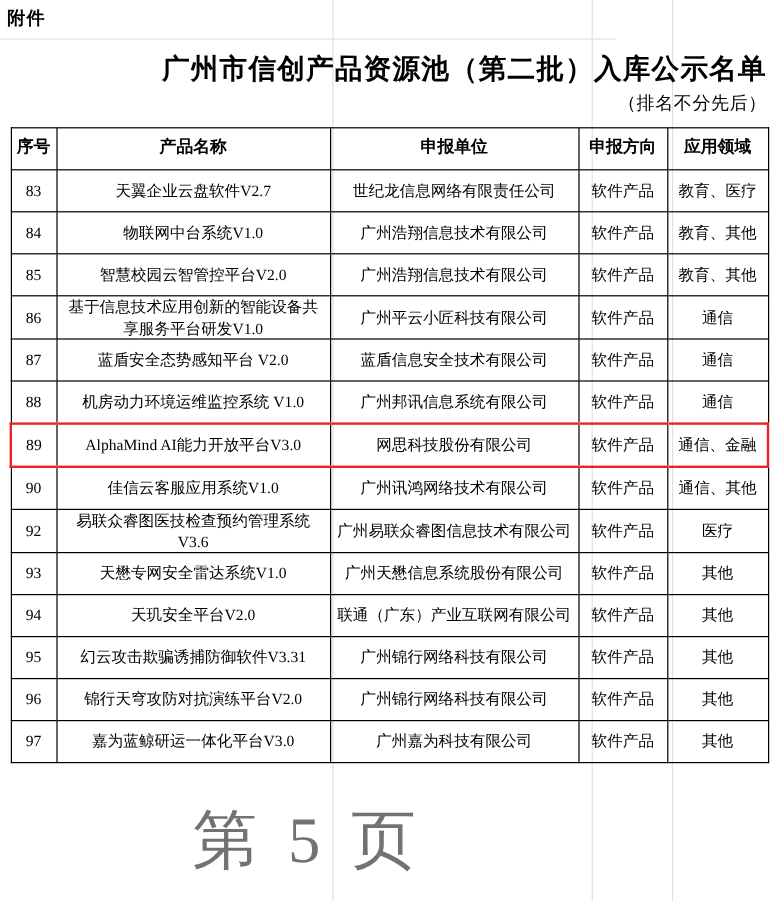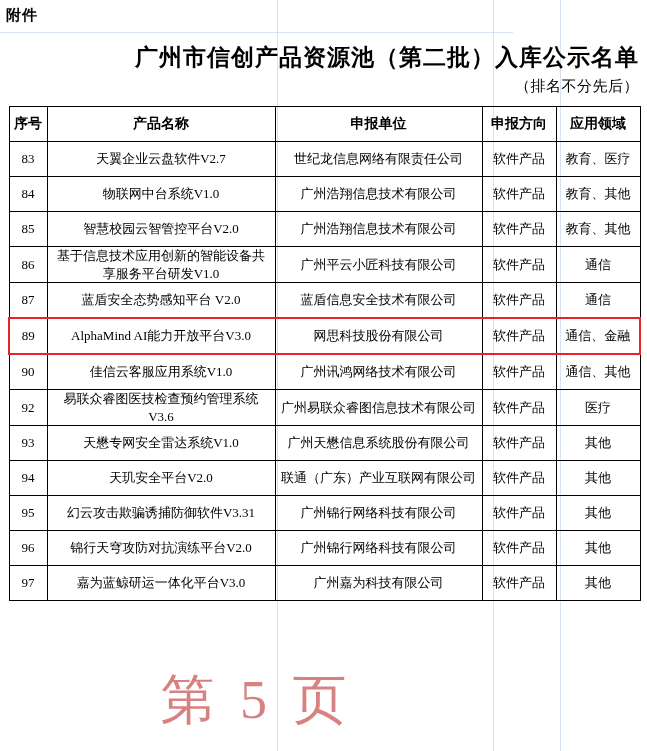--- a/index.html
+++ b/index.html
@@ -120,21 +120,21 @@
     font-family: "Liberation Serif", "DejaVu Serif", serif;
   }
 
   .watermark {
     position: absolute;
     left: 0;
     right: 0;
     bottom: 14px;
     text-align: center;
     font-size: 54px;
-    color: #b91c1c;
+    color: #000000;
     opacity: 0.55;
     letter-spacing: 6px;
     pointer-events: none;
     font-family: "Liberation Serif", "DejaVu Serif", serif;
     z-index: 5;
   }
   .two-line {
     line-height: 1.25;
     font-size: 12.5px;
   }
@@ -203,20 +203,27 @@
             <td class="dir">软件产品</td>
             <td class="field">通信</td>
           </tr>
           <tr>
             <td class="seq">87</td>
             <td class="name">蓝盾安全态势感知平台 V2.0</td>
             <td class="unit">蓝盾信息安全技术有限公司</td>
             <td class="dir">软件产品</td>
             <td class="field">通信</td>
           </tr>
+          <tr>
+            <td class="seq">88</td>
+            <td class="name two-line">机房动力环境运维监控系统 V1.0</td>
+            <td class="unit">广州邦讯信息系统有限公司</td>
+            <td class="dir">软件产品</td>
+            <td class="field">通信</td>
+          </tr>
           <tr class="highlight">
             <td class="seq">89</td>
             <td class="name two-line">AlphaMind AI能力开放平台V3.0</td>
             <td class="unit">网思科技股份有限公司</td>
             <td class="dir">软件产品</td>
             <td class="field">通信、金融</td>
           </tr>
           <tr>
             <td class="seq">90</td>
             <td class="name">佳信云客服应用系统V1.0</td>

